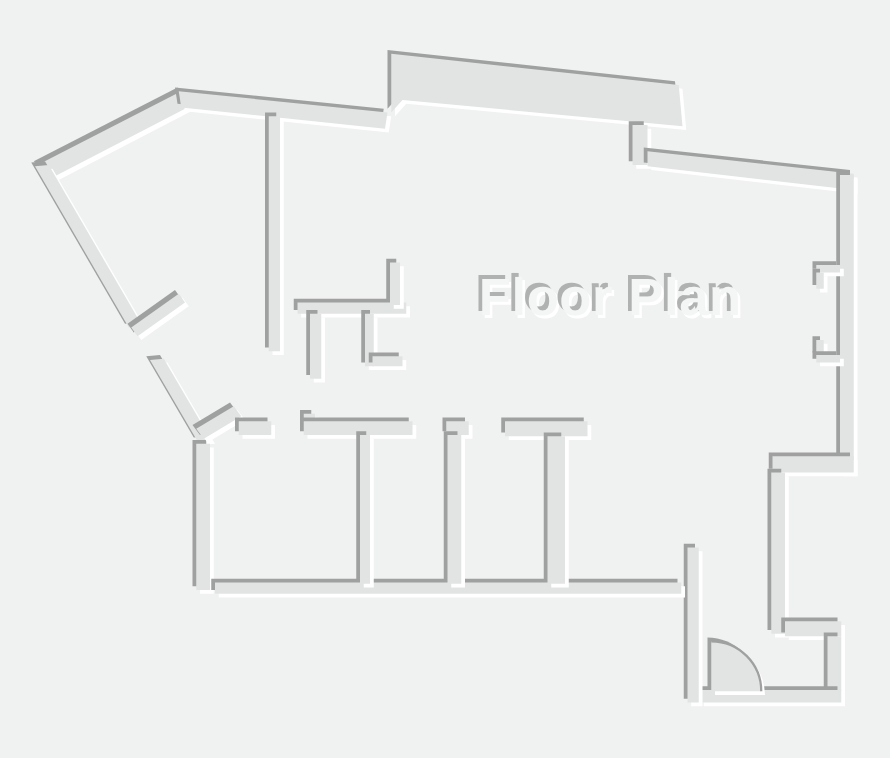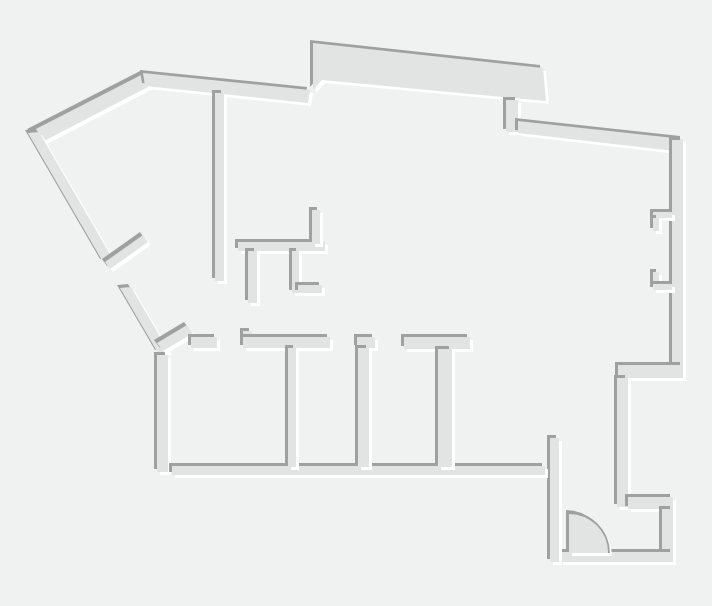--- a/index.html
+++ b/index.html
@@ -144,13 +144,14 @@
       <rect x="404" y="337" width="66" height="12" fill="#ffffff" transform="translate(3,3)"></rect>
       <rect x="404" y="337" width="66" height="12" fill="#e2e4e4"></rect>
       <rect x="438" y="349" width="14" height="118" fill="#9fa0a0" transform="translate(-3,-3)"></rect>
       <rect x="438" y="349" width="14" height="118" fill="#ffffff" transform="translate(3,3)"></rect>
       <rect x="438" y="349" width="14" height="118" fill="#e2e4e4"></rect>
       <path d="M569,513 A40,40 0 0 1 609,553 L569,553 Z" fill="#9fa0a0" transform="translate(-3,-3)"></path>
       <path d="M569,513 A40,40 0 0 1 609,553 L569,553 Z" fill="#ffffff" transform="translate(3,3)"></path>
       <path d="M569,513 A40,40 0 0 1 609,553 L569,553 Z" fill="#e2e4e4"></path>
       <path d="M569,513 A40,40 0 0 1 609,553" fill="none" stroke="#9fa0a0" stroke-width="1.8"></path>
     </svg>
+  <div class="plan-title" style="color: rgb(244, 245, 245); text-shadow: rgb(176, 178, 178) -3px -3px 0px, rgb(255, 255, 255) 2px 2px 0px;">Floor Plan</div>
 </div>
 
 </body></html>

